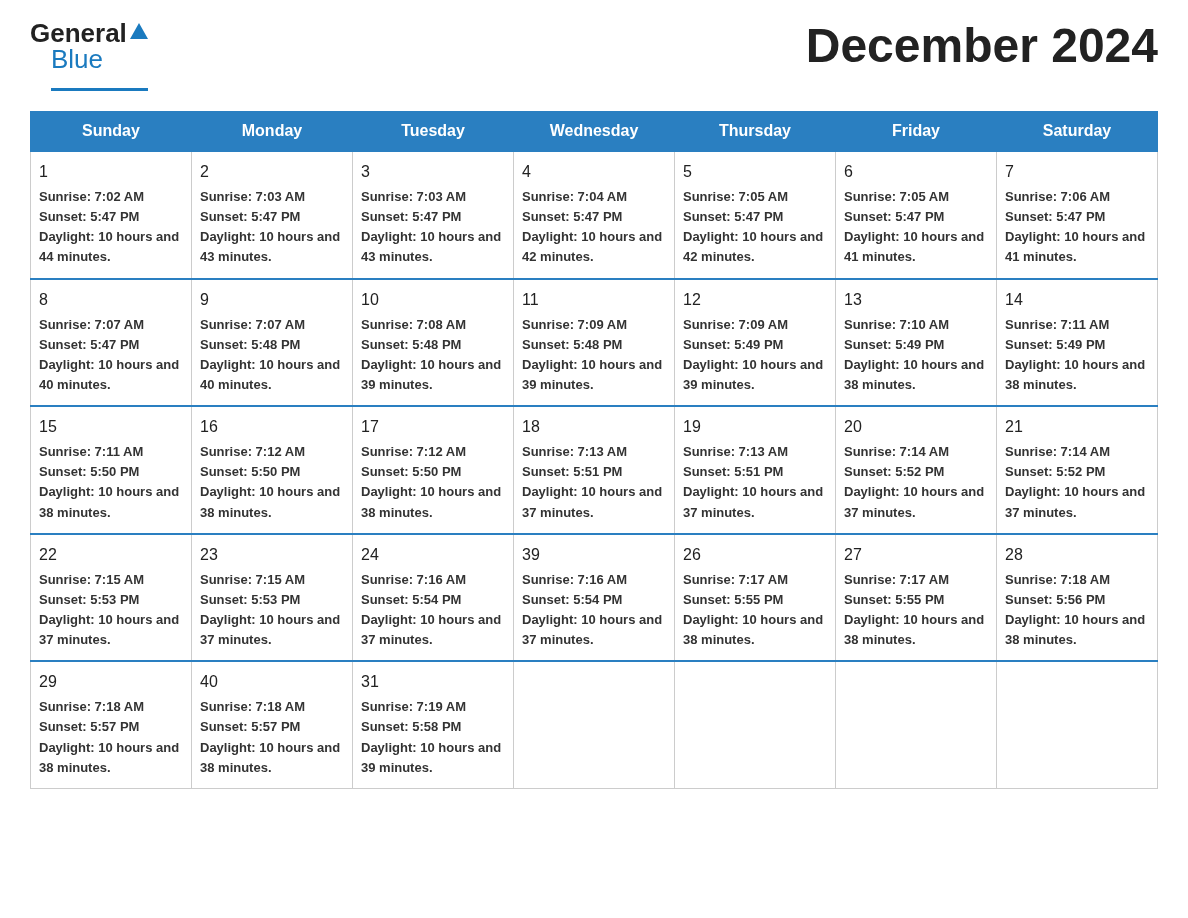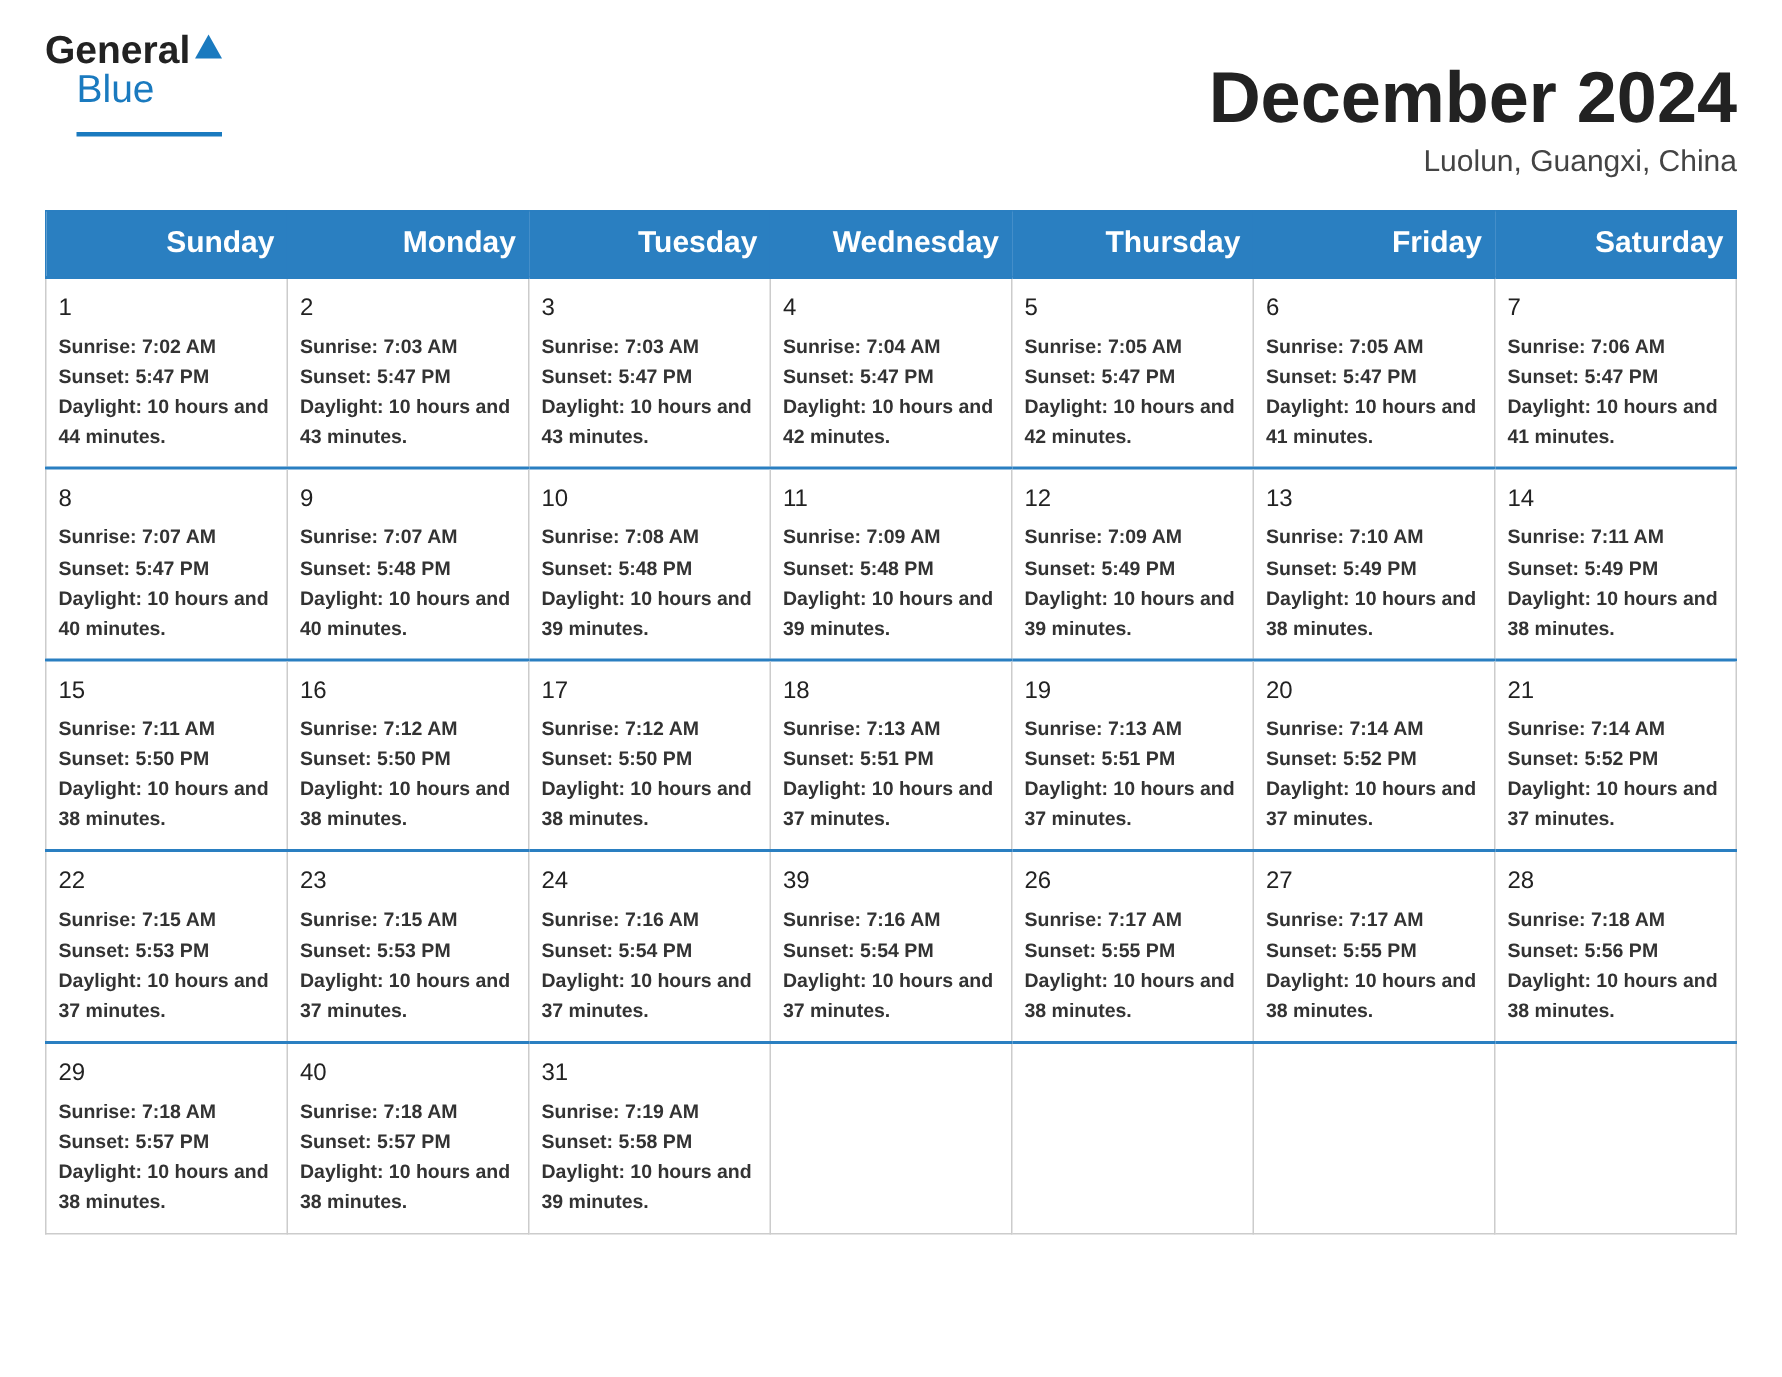--- a/index.html
+++ b/index.html
@@ -15,46 +15,44 @@
       justify-content: space-between;
       align-items: flex-start;
       margin-bottom: 20px;
     }
     .logo {
       display: flex;
       flex-direction: column;
       align-items: flex-end;
     }
     .title-section {
-      text-align: right;
-      margin-top: 20px;
     }
     .month-title {
       font-size: 48px;
       font-weight: bold;
       color: #222;
       line-height: 1.1;
     }
     .location {
       font-size: 20px;
       color: #444;
       margin-top: 4px;
     }
     .calendar {
       width: 100%;
       border-collapse: collapse;
       border: 1px solid #bbb;
     }
     .calendar th {
       background: #2a7fc1;
       color: #fff;
-      font-size: 20px;
+      font-size: 16px;
       font-weight: bold;
       padding: 10px 8px;
-      text-align: right;
+      text-align: center;
       border: 1px solid #2a7fc1;
     }
     .calendar td {
       vertical-align: top;
       padding: 8px 8px 10px 8px;
       border: 1px solid #ccc;
       border-top: 2px solid #2a7fc1;
       font-size: 13px;
       line-height: 1.5;
       width: calc(100% / 7);
@@ -106,21 +104,20 @@
     <div class="logo-text-wrapper">
       <div class="logo-general-row">
         <span>General</span>
         <span style="display:inline-block; width:0; height:0; border-left:9px solid transparent; border-right:9px solid transparent; border-bottom:16px solid #1a7abf; margin-left:3px; position:relative; top:-2px;"></span>
       </div>
       <div class="logo-blue-row">Blue</div>
     </div>
   </div>
   <div class="title-section">
     <div class="month-title">December 2024</div>
-    <div class="location">Luolun, Guangxi, China</div>
   </div>
 </div>
 
 <table class="calendar">
   <thead>
     <tr>
     <th>Sunday</th>
         <th>Monday</th>
         <th>Tuesday</th>
         <th>Wednesday</th>

